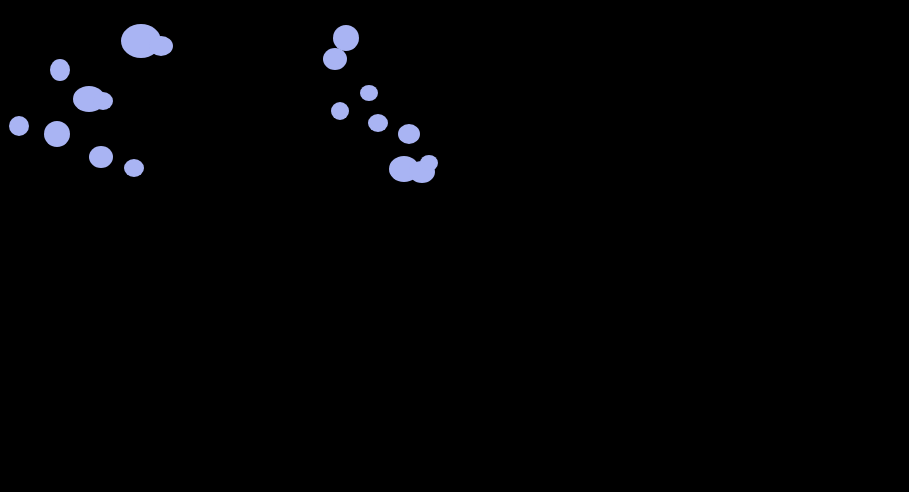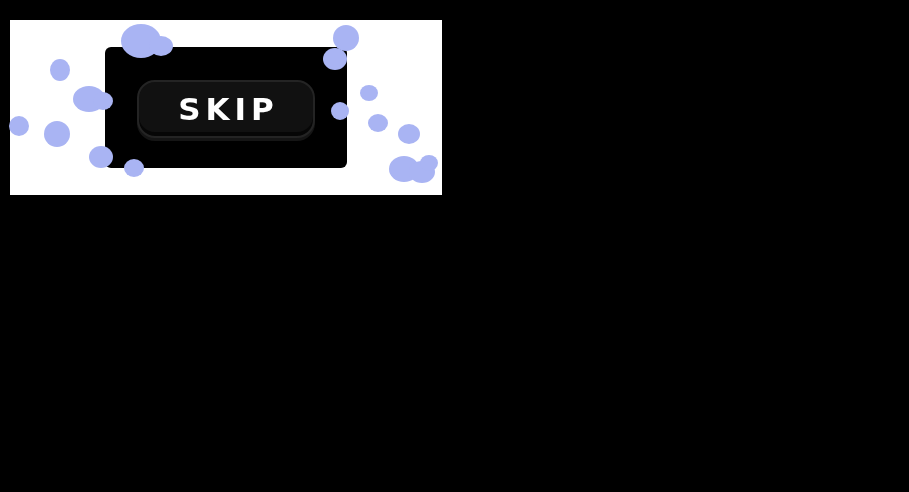--- a/index.html
+++ b/index.html
@@ -74,28 +74,20 @@
   .blob {
     position: absolute;
     border-radius: 50%;
   }
 </style>
 </head>
 <body>
 
 <div class="stage">
 
-  <div class="panel">
-
-    <div class="ad-box">
-      <div class="ad-tab"></div>
-      <button class="skip-button">SKIP</button>
-    </div>
-
-  </div>
 
   <div class="blob-layer">
       <div class="blob" style="left: 121px; top: 24px; width: 40px; height: 34px; background: rgb(169, 180, 243);"></div>
       <div class="blob" style="left: 149px; top: 36px; width: 24px; height: 20px; background: rgb(169, 180, 243);"></div>
       <div class="blob" style="left: 50px; top: 59px; width: 20px; height: 22px; background: rgb(169, 180, 243);"></div>
       <div class="blob" style="left: 73px; top: 86px; width: 32px; height: 26px; background: rgb(169, 180, 243);"></div>
       <div class="blob" style="left: 93px; top: 92px; width: 20px; height: 18px; background: rgb(169, 180, 243);"></div>
       <div class="blob" style="left: 9px; top: 116px; width: 20px; height: 20px; background: rgb(169, 180, 243);"></div>
       <div class="blob" style="left: 44px; top: 121px; width: 26px; height: 26px; background: rgb(169, 180, 243);"></div>
       <div class="blob" style="left: 89px; top: 146px; width: 24px; height: 22px; background: rgb(169, 180, 243);"></div>

